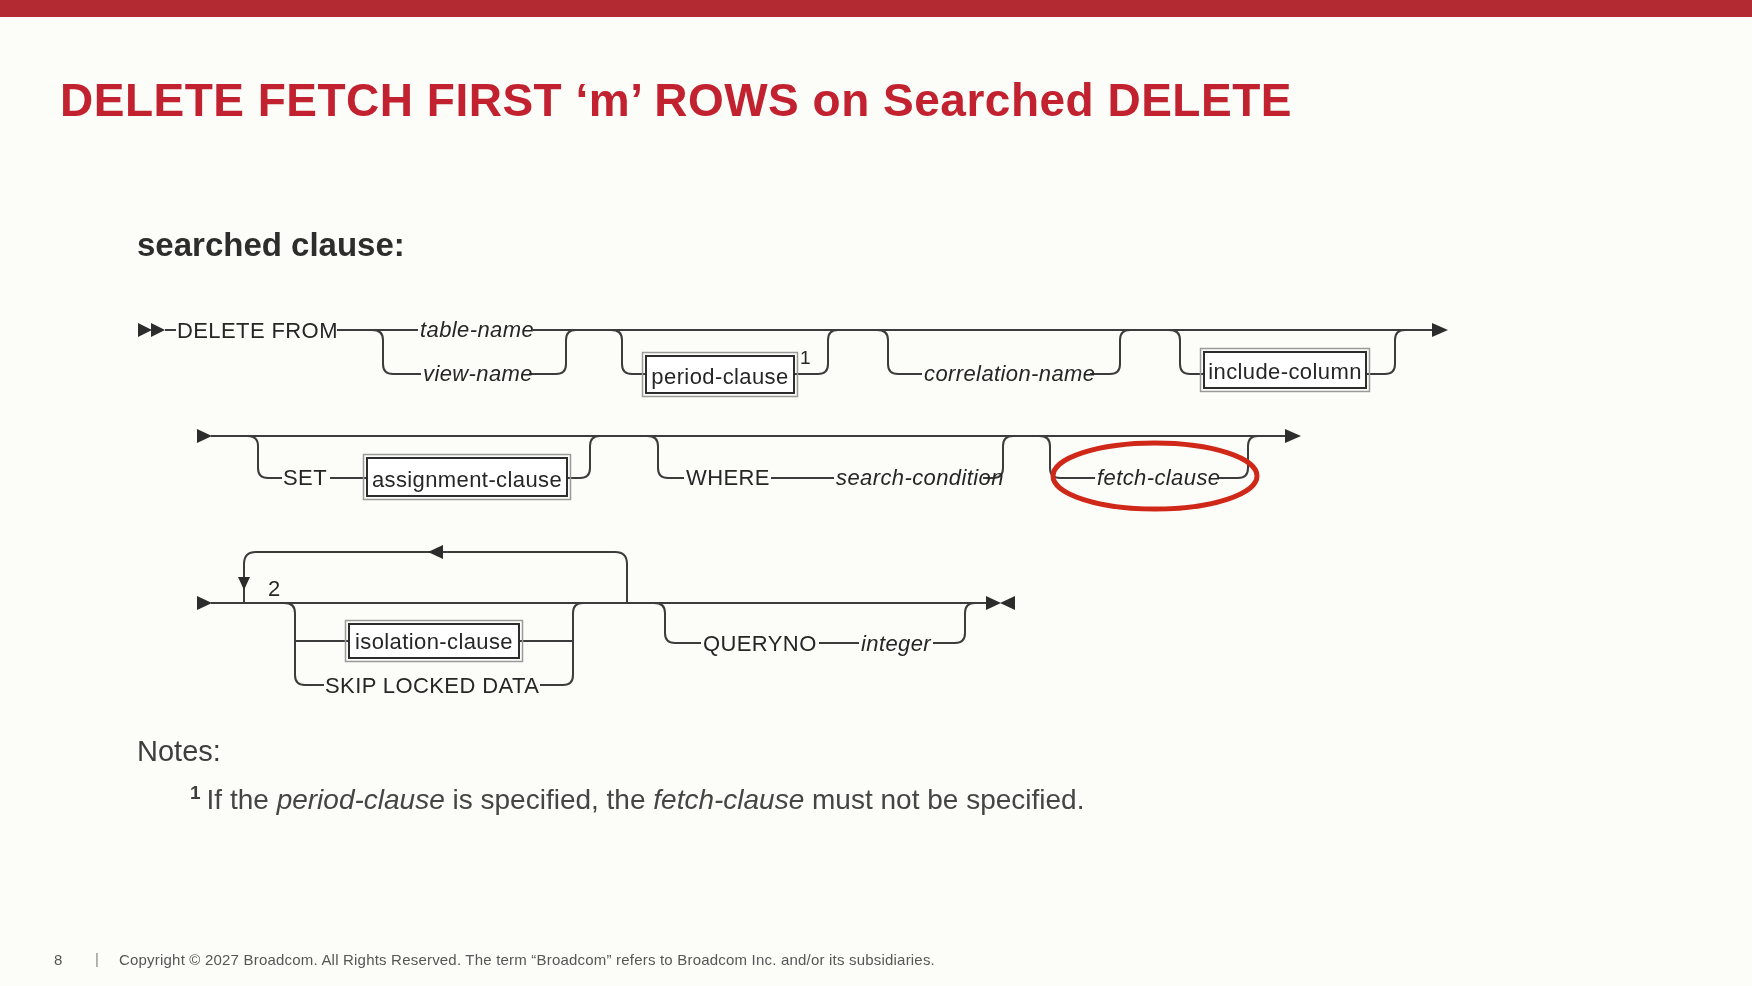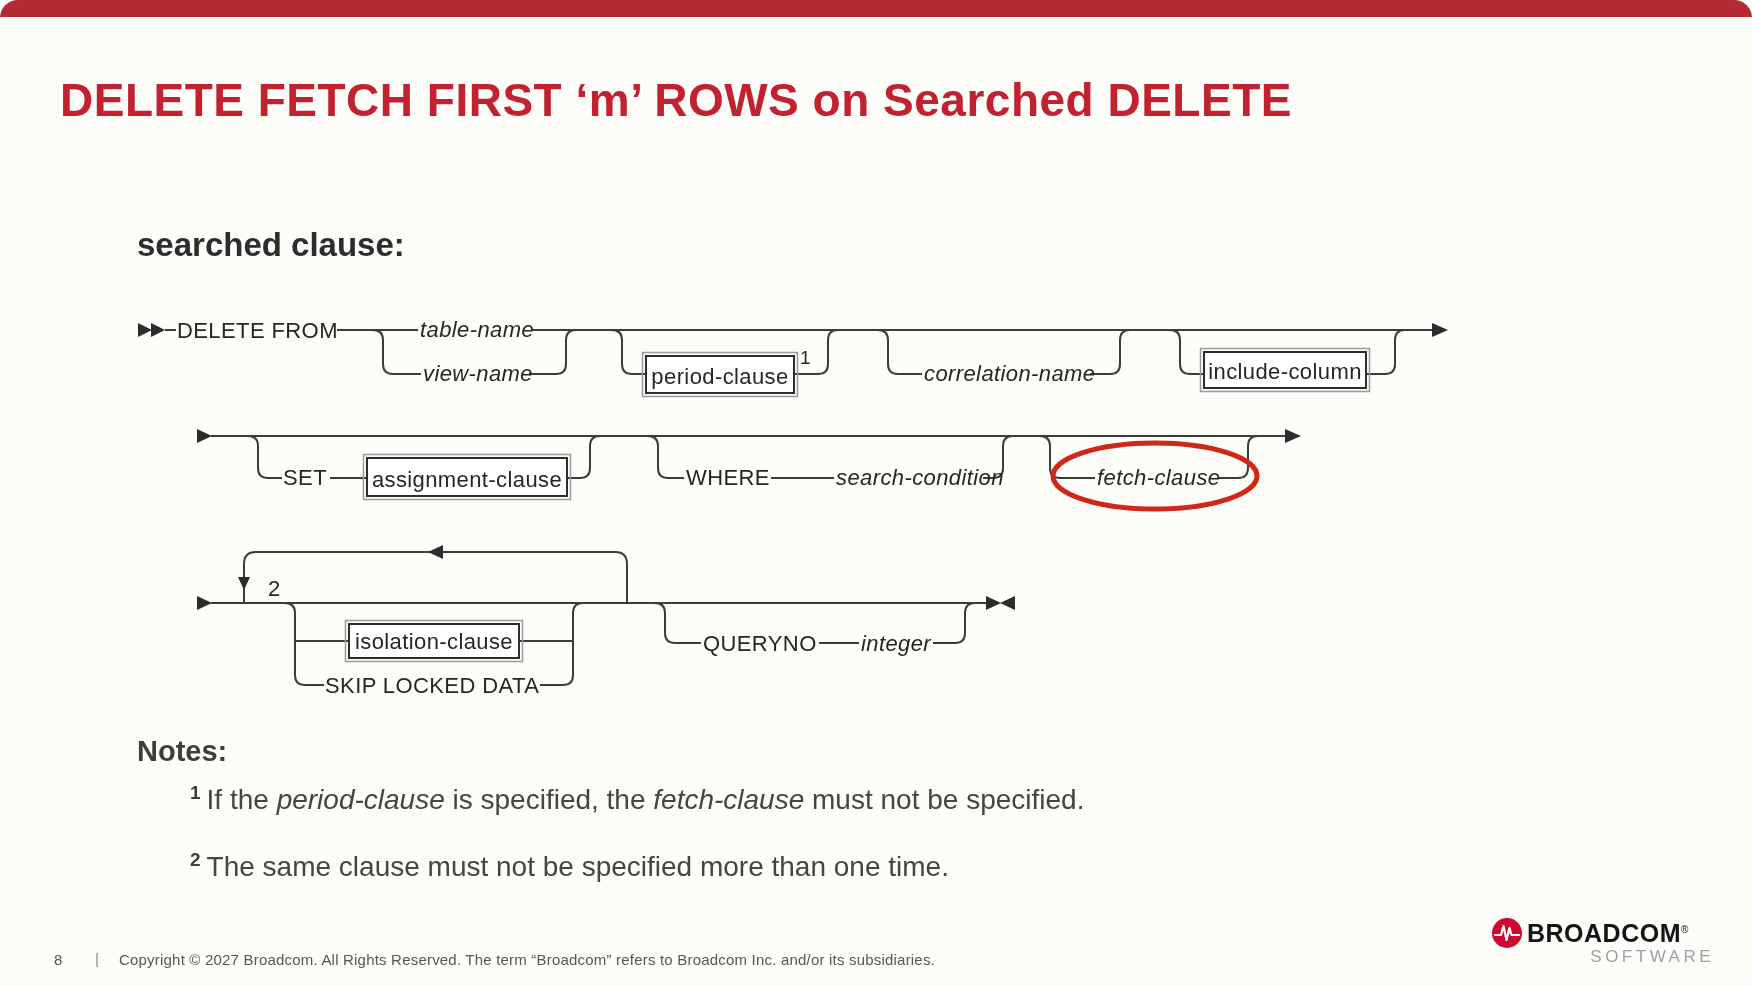--- a/index.html
+++ b/index.html
@@ -1,33 +1,33 @@
 <!DOCTYPE html>
 <html><head>
 <meta charset="utf-8">
 <style>
   html,body{margin:0;padding:0;background:#fbfbf8;}
   .slide{position:relative;width:1752px;height:986px;background:#fcfcf9;overflow:hidden;
-         font-family:"Liberation Sans","DejaVu Sans",sans-serif;border-radius:18px;}
+         font-family:"Liberation Sans","DejaVu Sans",sans-serif;}
   .top-bar{position:absolute;left:0;top:0;width:1752px;height:17px;background:#b42a33;}
   .title{position:absolute;left:60px;top:42px;font-size:46px;font-weight:bold;color:#c2222f;
          letter-spacing:0.5px;white-space:nowrap;}
   .section-label{position:absolute;left:137px;top:226px;font-size:33px;font-weight:bold;color:#2d2d2d;}
   .diagram-svg{position:absolute;left:0;top:0;width:1752px;height:986px;}
   .rr-line{stroke:#3c3c3c;stroke-width:2;fill:none;stroke-linecap:square;}
   .rr-arrow{fill:#2c2c2c;stroke:none;}
   .rr-text{font-family:"Liberation Sans","DejaVu Sans",sans-serif;font-size:22px;fill:#262626;
            letter-spacing:0.4px;}
   .rr-var{font-style:italic;}
   .rr-sup{font-size:19px;}
   .rr-box-outer{fill:none;stroke:#9a9a9a;stroke-width:1.5;}
   .rr-box-inner{fill:#ffffff;stroke:#2d2d2d;stroke-width:2;}
   .rr-box-label{text-anchor:middle;}
   .hl-ellipse{fill:none;stroke-width:5;}
-  .notes-heading{position:absolute;left:137px;top:735px;font-size:29px;color:#3e3e3e;font-weight:bold;}
+  .notes-heading{position:absolute;left:137px;top:735px;font-size:29px;color:#3e3e3e;}
   .note-item{position:absolute;font-size:28px;color:#454545;white-space:nowrap;}
   .note-item sup{font-size:19px;font-weight:bold;margin-right:6px;color:#3e3e3e;}
   .note-1{left:190px;top:782px;}
   .note-2{left:190px;top:849px;}
   .footer-page{position:absolute;left:54px;top:951px;font-size:15px;color:#555;}
   .footer-sep{position:absolute;left:95px;top:950px;font-size:15px;color:#888;}
   .footer-copy{position:absolute;left:119px;top:951px;font-size:15px;color:#565656;letter-spacing:0.2px;}
   .logo{position:absolute;left:1492px;top:918px;width:222px;}
   .logo-row{display:flex;align-items:center;}
   .logo-mark{width:30px;height:30px;flex:0 0 auto;}
@@ -150,32 +150,19 @@
       </g>
     </g>
   </svg>
 
   <div class="notes-heading">Notes:</div>
 
   <div class="note-item note-1">
     <sup>1</sup><span>If the </span><em>period-clause</em><span> is specified, the </span><em>fetch-clause</em><span> must not be specified.</span>
   </div>
 
-  <div class="note-item note-2">
-    <sup>2</sup><span>The same clause must not be specified more than one time.</span>
-  </div>
 
   <div class="footer-page">8</div>
   <div class="footer-sep">|</div>
   <div class="footer-copy">Copyright © 2027 Broadcom. All Rights Reserved. The term “Broadcom” refers to Broadcom Inc. and/or its subsidiaries.</div>
 
-  <div class="logo">
-    <div class="logo-row">
-      <svg class="logo-mark" viewBox="0 0 30 30">
-        <circle cx="15" cy="15" r="15" fill="#cc092f"></circle>
-        <path d="M3,17 L9,17 L11.5,8 L14.5,22 L17.5,10 L19.5,17 L27,17" fill="none" stroke="#ffffff" stroke-width="2.2" stroke-linejoin="round" stroke-linecap="round"></path>
-      </svg>
-      <div class="logo-text"><span>BROADCOM</span><sup>®</sup></div>
-    </div>
-    <div class="logo-sub">SOFTWARE</div>
-  </div>
 
 </div>
 
 </body></html>

